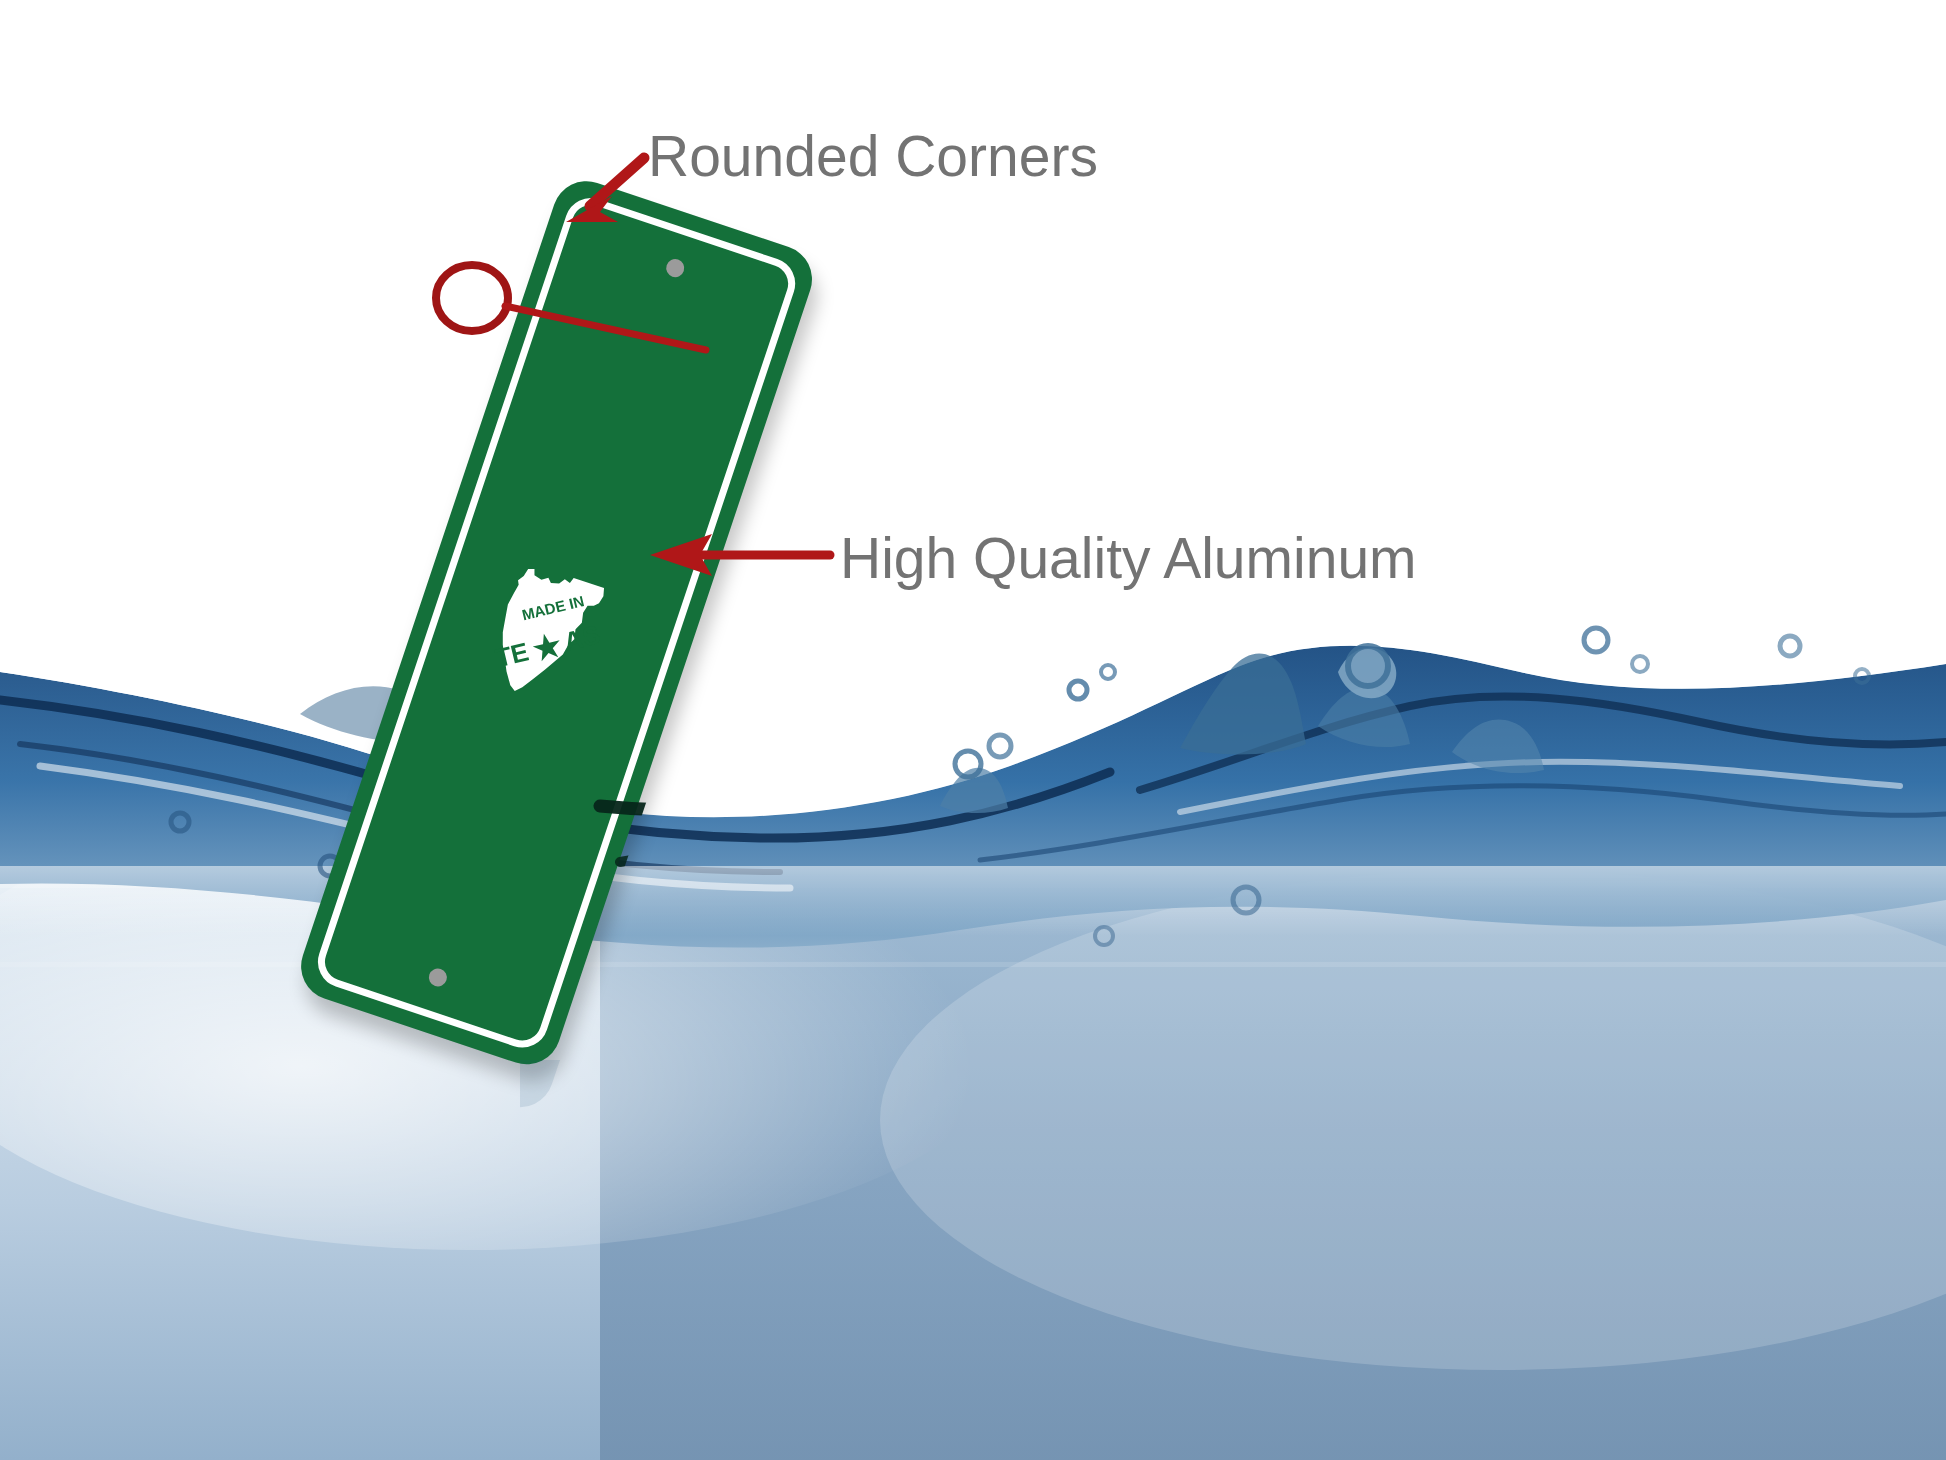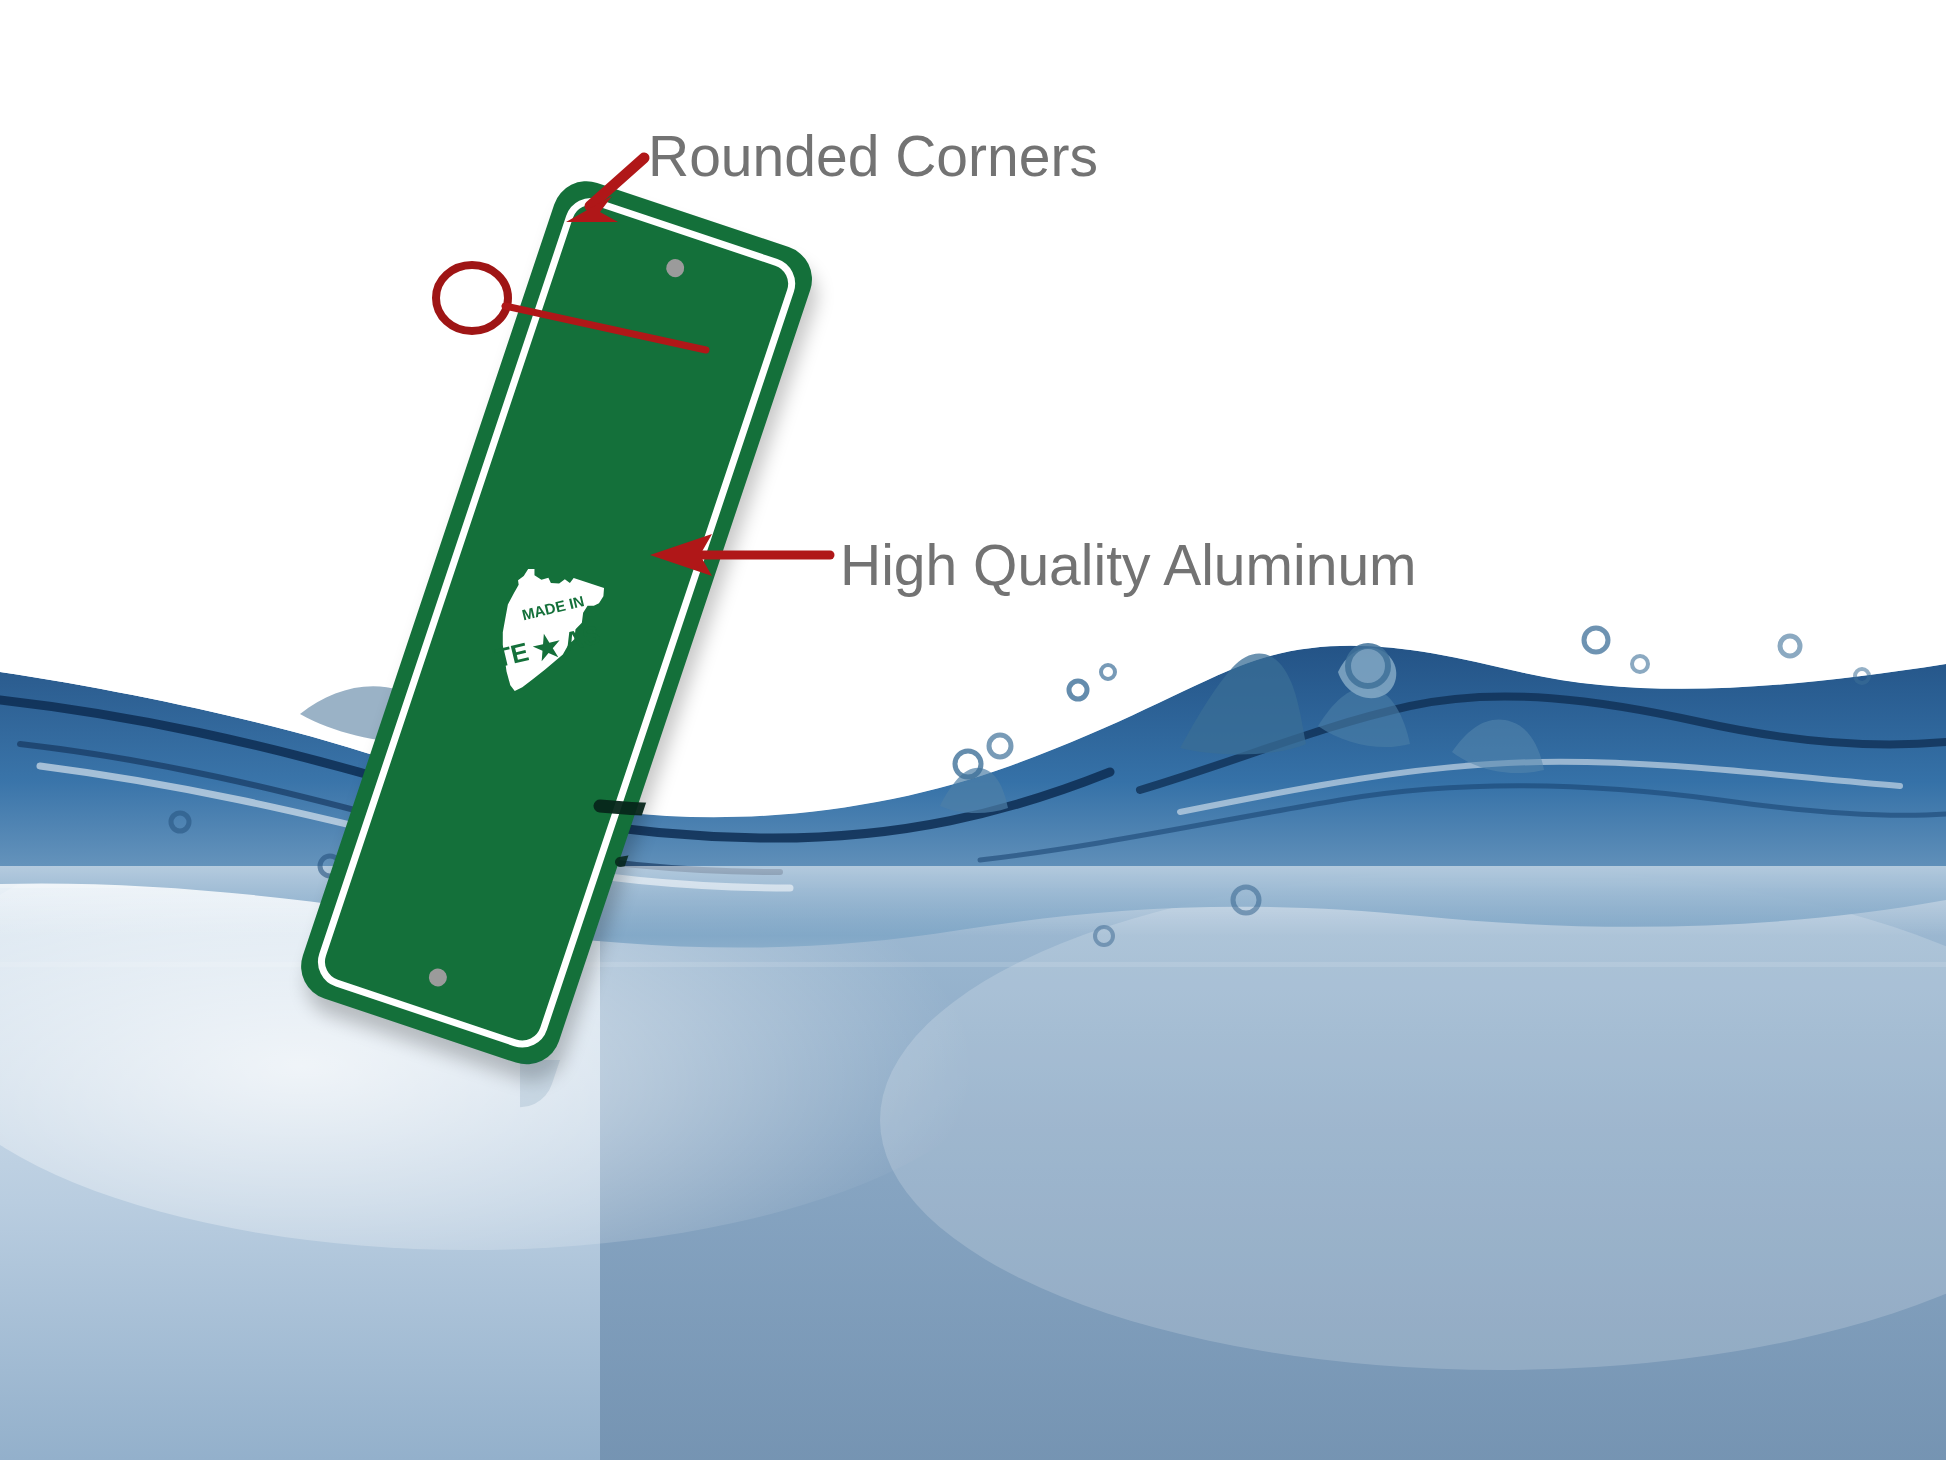--- a/index.html
+++ b/index.html
@@ -33,21 +33,21 @@
   .callout {
     position:absolute;
     font-family:Liberation Sans, sans-serif;
     font-size:57px;
     color:#737373;
     white-space:nowrap;
     line-height:1;
   }
   .callout.c1 { left:648px; top:128px; }
   .callout.c2 { left:718px; top:310px; }
-  .callout.c3 { left:840px; top:530px;margin-top:7px; }
+  .callout.c3 { left:840px; top:530px; }
 
   
   .sign-wrap {
     position:absolute;
     left:373px; top:215px;
     width:640px; height:910px;
   }
   .sign {
     position:absolute;
     left:0; top:0;

